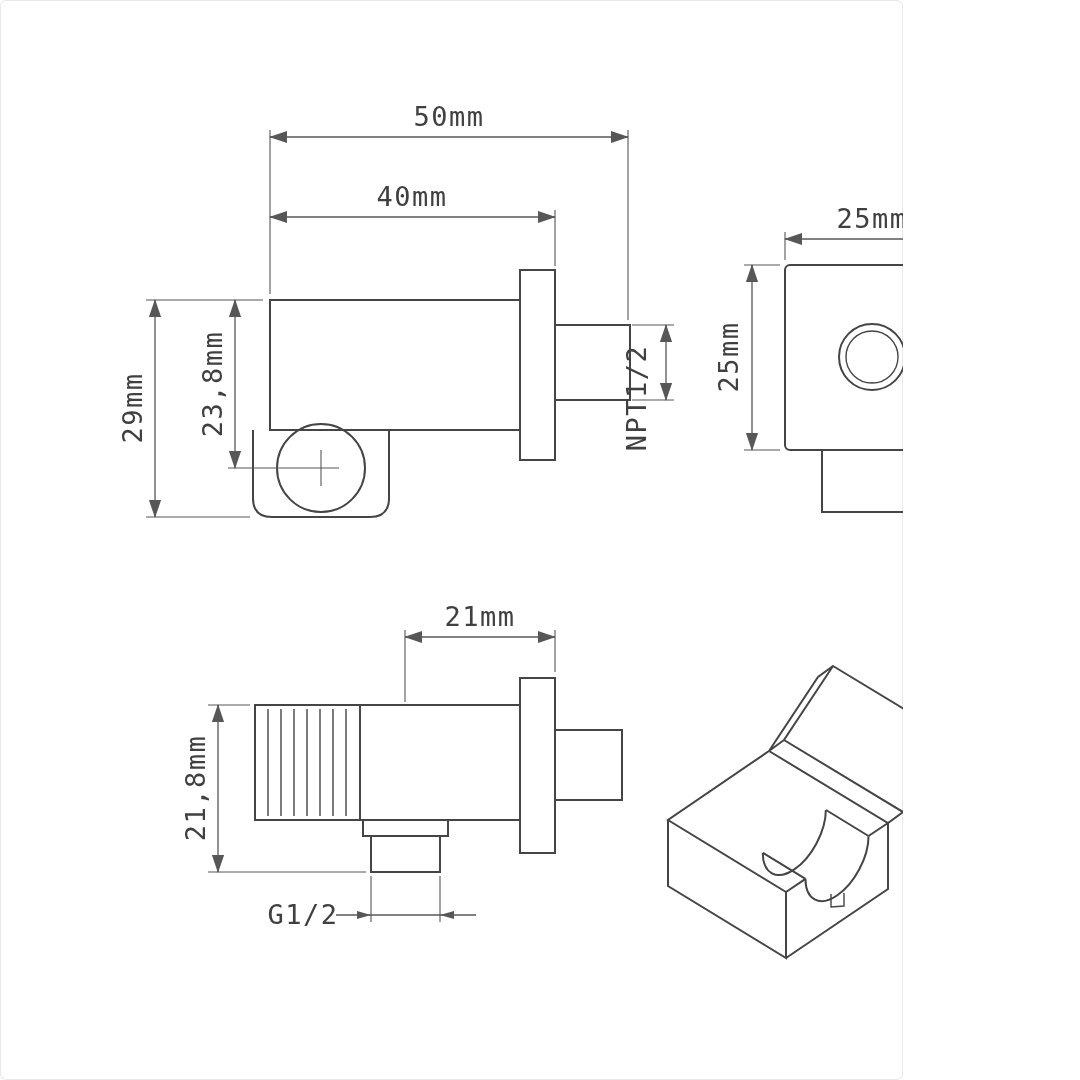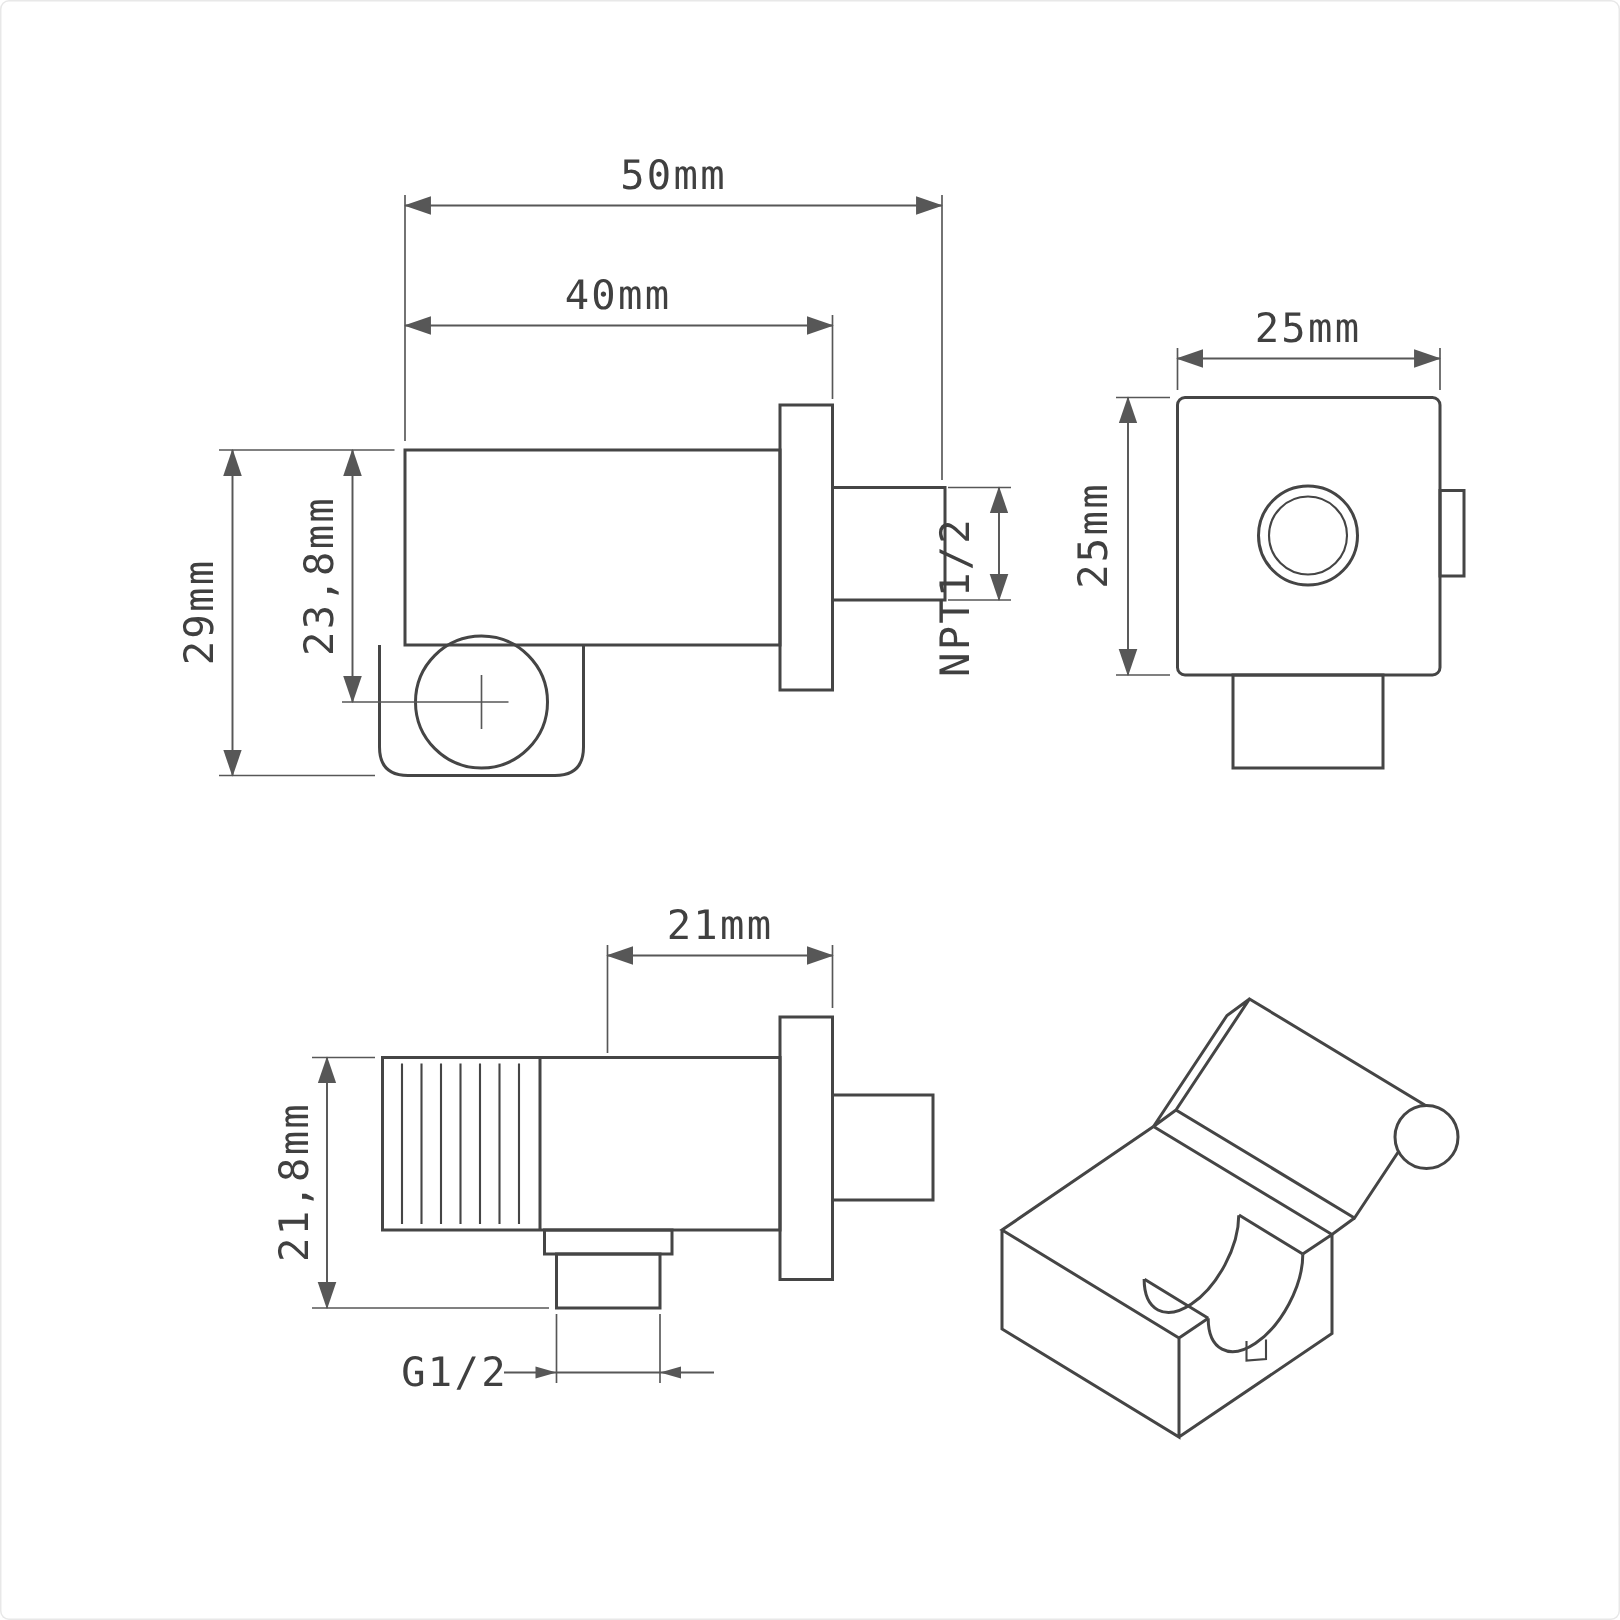--- a/index.html
+++ b/index.html
@@ -1,18 +1,18 @@
 <!DOCTYPE html>
 <html><head>
 <meta charset="utf-8">
 <style>
   html,body{margin:0;padding:0;background:#fff;}
   .canvas{
     position:relative;
-    width:1080px;height:1080px;
+    width:903px;height:1080px;
     background:#ffffff;
     box-shadow: inset 0 0 0 1px #e8e8e8;
     border-radius:6px;
     overflow:hidden;
     font-family:"DejaVu Sans Mono", monospace;
   }
   svg{display:block;}
   .obj{stroke:#454545;stroke-width:2;fill:none;stroke-linecap:butt;stroke-linejoin:miter;}
   .objthin{stroke:#454545;stroke-width:1.4;fill:none;}
   .objf{stroke:#454545;stroke-width:2;fill:#ffffff;}

